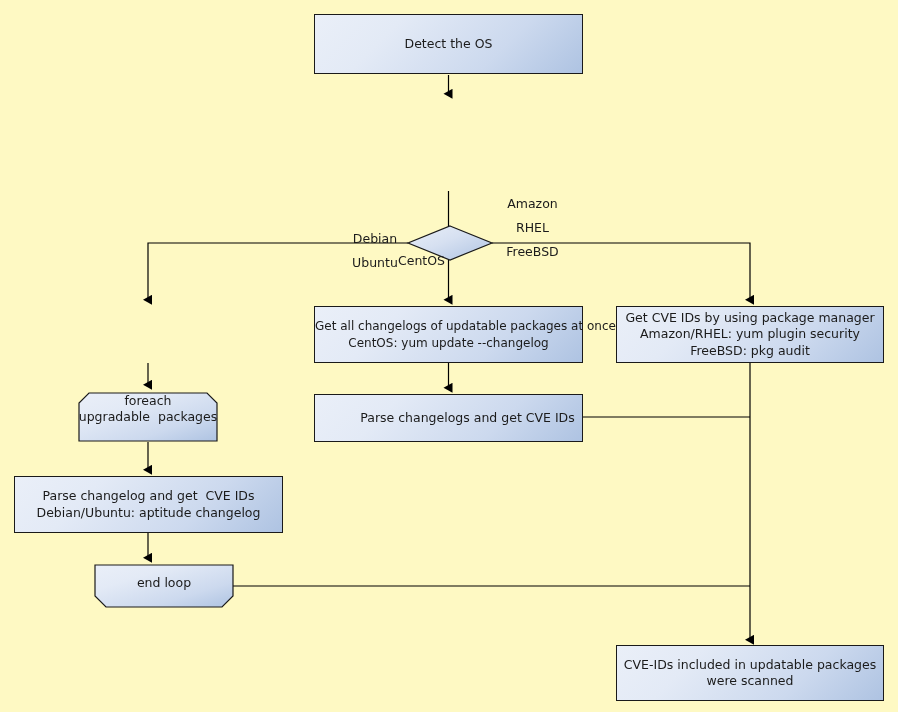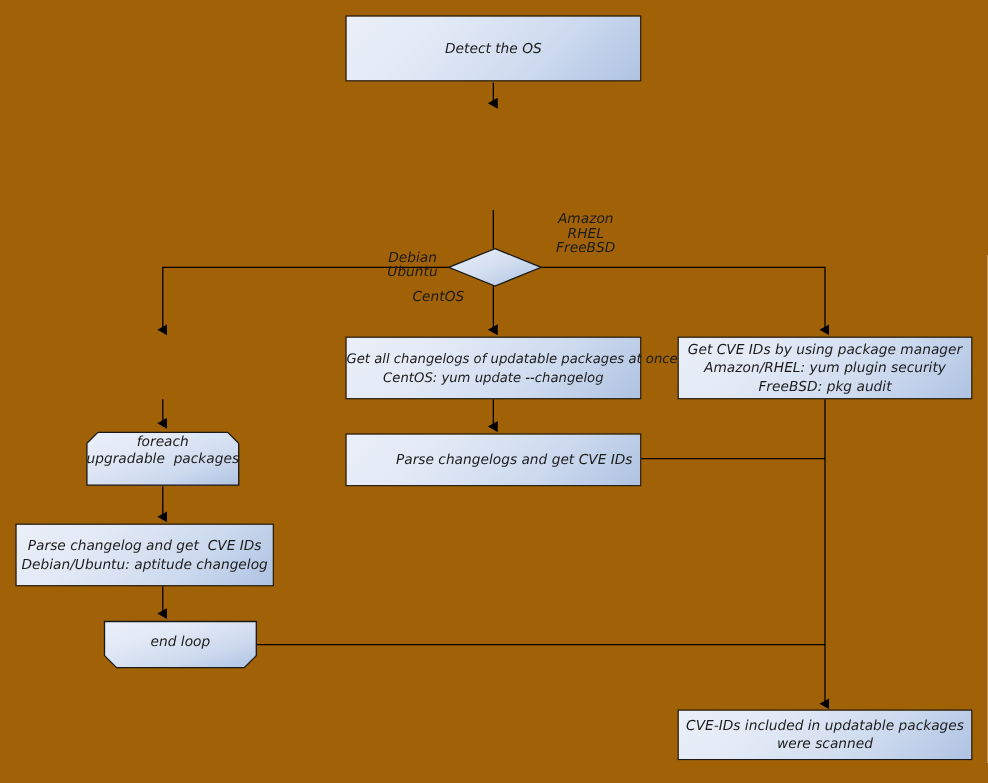--- a/index.html
+++ b/index.html
@@ -4,23 +4,22 @@
 <style>
   html,body{margin:0;padding:0;background:#ffffff;}
   body{
     font-family:"DejaVu Sans","Liberation Sans",sans-serif;
     -webkit-font-smoothing:antialiased;
   }
   #canvas{
     position:relative;
     width:898px;
     height:712px;
-    background:#a16207;
+    background:#fef9c3;
     overflow:hidden;
-    font-style:italic;
   }
   
   .node{
     position:absolute;
     box-sizing:border-box;
     border:1px solid #1a1a1a;
     background:linear-gradient(135deg,#eaeff8 0%,#e3eaf6 28%,#ccd9ee 68%,#aec3e2 100%);
     display:flex;
     align-items:center;
     justify-content:center;
@@ -52,21 +51,21 @@
   .diamond{position:absolute;}
   .diamond svg{display:block;overflow:visible;}
 
   
   .edges{position:absolute;left:0;top:0;width:898px;height:712px;overflow:visible;}
 
   
   .elabel{
     position:absolute;
     font-size:12.5px;
-    line-height:13px;
+    line-height:24px;
     color:#1b1b1b;
     white-space:pre;
     text-align:center;
   }
 </style>
 </head>
 <body>
 
 <div id="canvas">
 
@@ -122,21 +121,21 @@
     </svg>
   </div>
 
   <div class="elabel" style="left:340px;top:208px;width:70px;text-align:center;margin-top:19px;">Debian
 Ubuntu</div>
 
   <div class="elabel" style="left:495px;top:192px;width:75px;text-align:center;">Amazon
 RHEL
 FreeBSD</div>
 
-  <div class="elabel" style="left:375px;top:263px;width:70px;text-align:left;">CentOS</div>
+  <div class="elabel" style="left:375px;top:249px;width:70px;text-align:right;">CentOS</div>
 
 
   <div class="node" style="left:314px;top:306px;width:269px;height:57px;font-size:12px;">
     <span class="txt">Get all changelogs of updatable packages at once
 CentOS: yum update --changelog</span>
   </div>
 
   <div class="node" style="left:616px;top:306px;width:268px;height:57px;">
     <span class="txt">Get CVE IDs by using package manager
 Amazon/RHEL: yum plugin security
@@ -156,38 +155,38 @@
       <polygon points="11,1 129,1 139,11 139,49 1,49 1,11" fill="url(#lg1)" stroke="#1a1a1a" stroke-width="1.2"></polygon>
     </svg>
     <div class="label">foreach
 upgradable  packages</div>
   </div>
 
   <div class="node" style="left:314px;top:394px;width:269px;height:48px;padding-left:38px;">
     <span class="txt">Parse changelogs and get CVE IDs</span>
   </div>
 
-  <div class="node" style="left:14px;top:476px;width:235px;height:57px;align-items:center;">
+  <div class="node" style="left:14px;top:476px;width:269px;height:57px;align-items:center;">
     <span class="txt">Parse changelog and get  CVE IDs
 Debian/Ubuntu: aptitude changelog</span>
   </div>
 
   <div class="loopshape" style="left:94px;top:564px;width:140px;height:44px;">
     <svg width="140" height="44" viewBox="0 0 140 44">
       <defs>
         <linearGradient id="lg2" x1="0" y1="0" x2="1" y2="1">
           <stop offset="0%" stop-color="#eaeff8"></stop>
           <stop offset="30%" stop-color="#e3eaf6"></stop>
           <stop offset="70%" stop-color="#ccd9ee"></stop>
           <stop offset="100%" stop-color="#aec3e2"></stop>
         </linearGradient>
       </defs>
       <polygon points="1,1 139,1 139,32 128,43 12,43 1,32" fill="url(#lg2)" stroke="#1a1a1a" stroke-width="1.2"></polygon>
     </svg>
     <div class="label" style="bottom:6px;">end loop</div>
   </div>
 
-  <div class="node" style="left:616px;top:645px;width:268px;height:46px;">
+  <div class="node" style="left:616px;top:645px;width:268px;height:56px;">
     <span class="txt">CVE-IDs included in updatable packages
 were scanned</span>
   </div>
 
 </div>
 
 </body></html>

